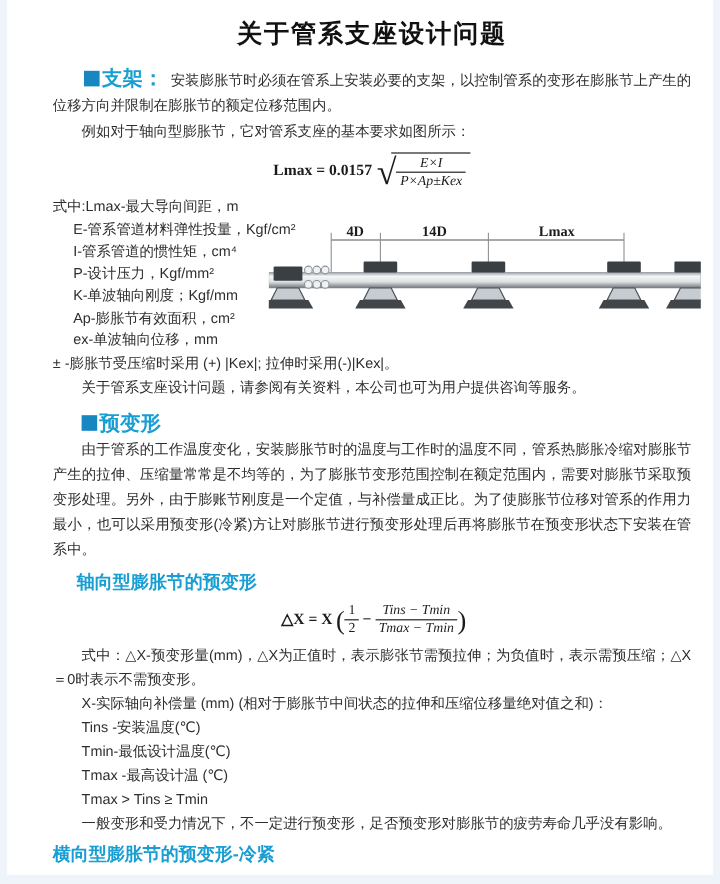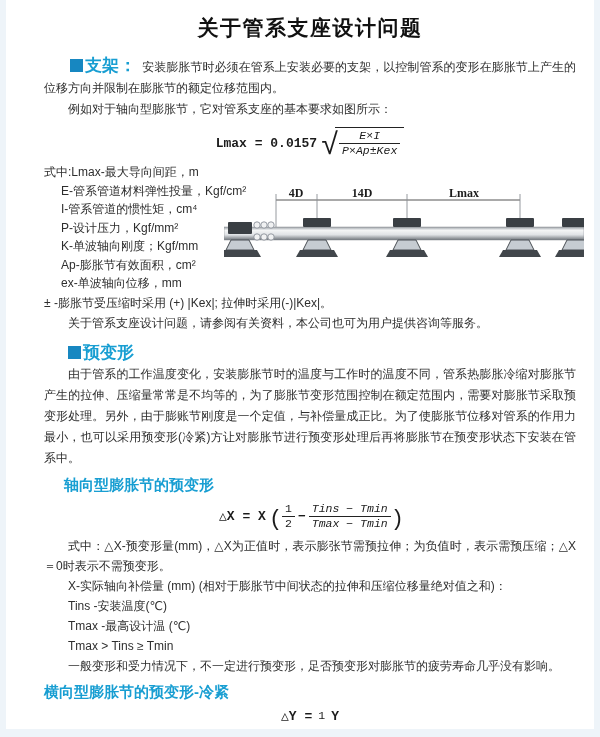--- a/index.html
+++ b/index.html
@@ -12,21 +12,21 @@
   .content{padding:10px 18px 0 38px;}
   .title{font-size:21px;font-weight:bold;text-align:center;margin:4px 0 0;color:#111;letter-spacing:1.5px;}
   .lead{margin-top:13px;font-size:12px;line-height:21px;text-align:justify;text-indent:26px;}
   .sq{display:inline-block;width:13px;height:13px;background:#1787c1;margin-right:2px;vertical-align:-1px;}
   .sec-head{font-size:17px;font-weight:bold;color:#189ed2;margin-right:6px;}
   .sec-head-line{margin-top:8px;padding-left:24px;}
   .line{font-size:12px;line-height:20px;}
   .indent{text-indent:24px;}
   .just{text-align:justify;}
 
-  .formula-block{text-align:center;font-family:Liberation Mono, monospace;color:#1b1b1b;}
+  .formula-block{text-align:center;font-family:Liberation Serif, serif;color:#1b1b1b;}
   .f1{margin:8px 0 5px;}
   .f-lhs{font-weight:bold;font-size:13px;margin-right:4px;}
   .radical{font-size:30px;line-height:0;vertical-align:-7px;margin-right:-4px;font-weight:400;}
   .rad-body{display:inline-block;border-top:1.4px solid #222;vertical-align:middle;padding:1px 4px 0;}
   .frac{display:inline-block;text-align:center;vertical-align:middle;font-size:11.5px;font-style:italic;line-height:14px;}
   .frac .num{display:block;padding:0 3px;}
   .frac .den{display:block;border-top:1px solid #222;padding:0 3px;}
   .frac.upright{font-style:normal;}
   .big-paren{font-size:22px;vertical-align:-4px;font-weight:400;}
   .f2{margin:7px 0 5px;}
@@ -136,20 +136,21 @@
 
   <div class="subhead axial-head">轴向型膨胀节的预变形</div>
 
   <div class="formula-block f2">
     <span class="f-op">△X = X</span><span class="big-paren">(</span><span class="frac upright"><span class="num">1</span><span class="den">2</span></span><span class="f-op">−</span><span class="frac"><span class="num">Tins − Tmin</span><span class="den">Tmax − Tmin</span></span><span class="big-paren">)</span>
   </div>
 
   <div class="line indent just">式中：△X-预变形量(mm)，△X为正值时，表示膨张节需预拉伸；为负值时，表示需预压缩；△X＝0时表示不需预变形。</div>
   <div class="line indent">X-实际轴向补偿量 (mm) (相对于膨胀节中间状态的拉伸和压缩位移量绝对值之和)：</div>
   <div class="line indent">Tins -安装温度(℃)</div>
+  <div class="line indent">Tmin-最低设计温度(℃)</div>
   <div class="line indent">Tmax -最高设计温  (℃)</div>
   <div class="line indent">Tmax &gt; Tins ≥ Tmin</div>
   <div class="line indent">一般变形和受力情况下，不一定进行预变形，足否预变形对膨胀节的疲劳寿命几乎没有影响。</div>
 
   <div class="subhead lateral-head">横向型膨胀节的预变形-冷紧</div>
 
   <div class="formula-block f3">
     <span class="f-op">△Y =</span><span class="frac upright"><span class="num">1</span></span><span class="f-op">Y</span>
   </div>
 

